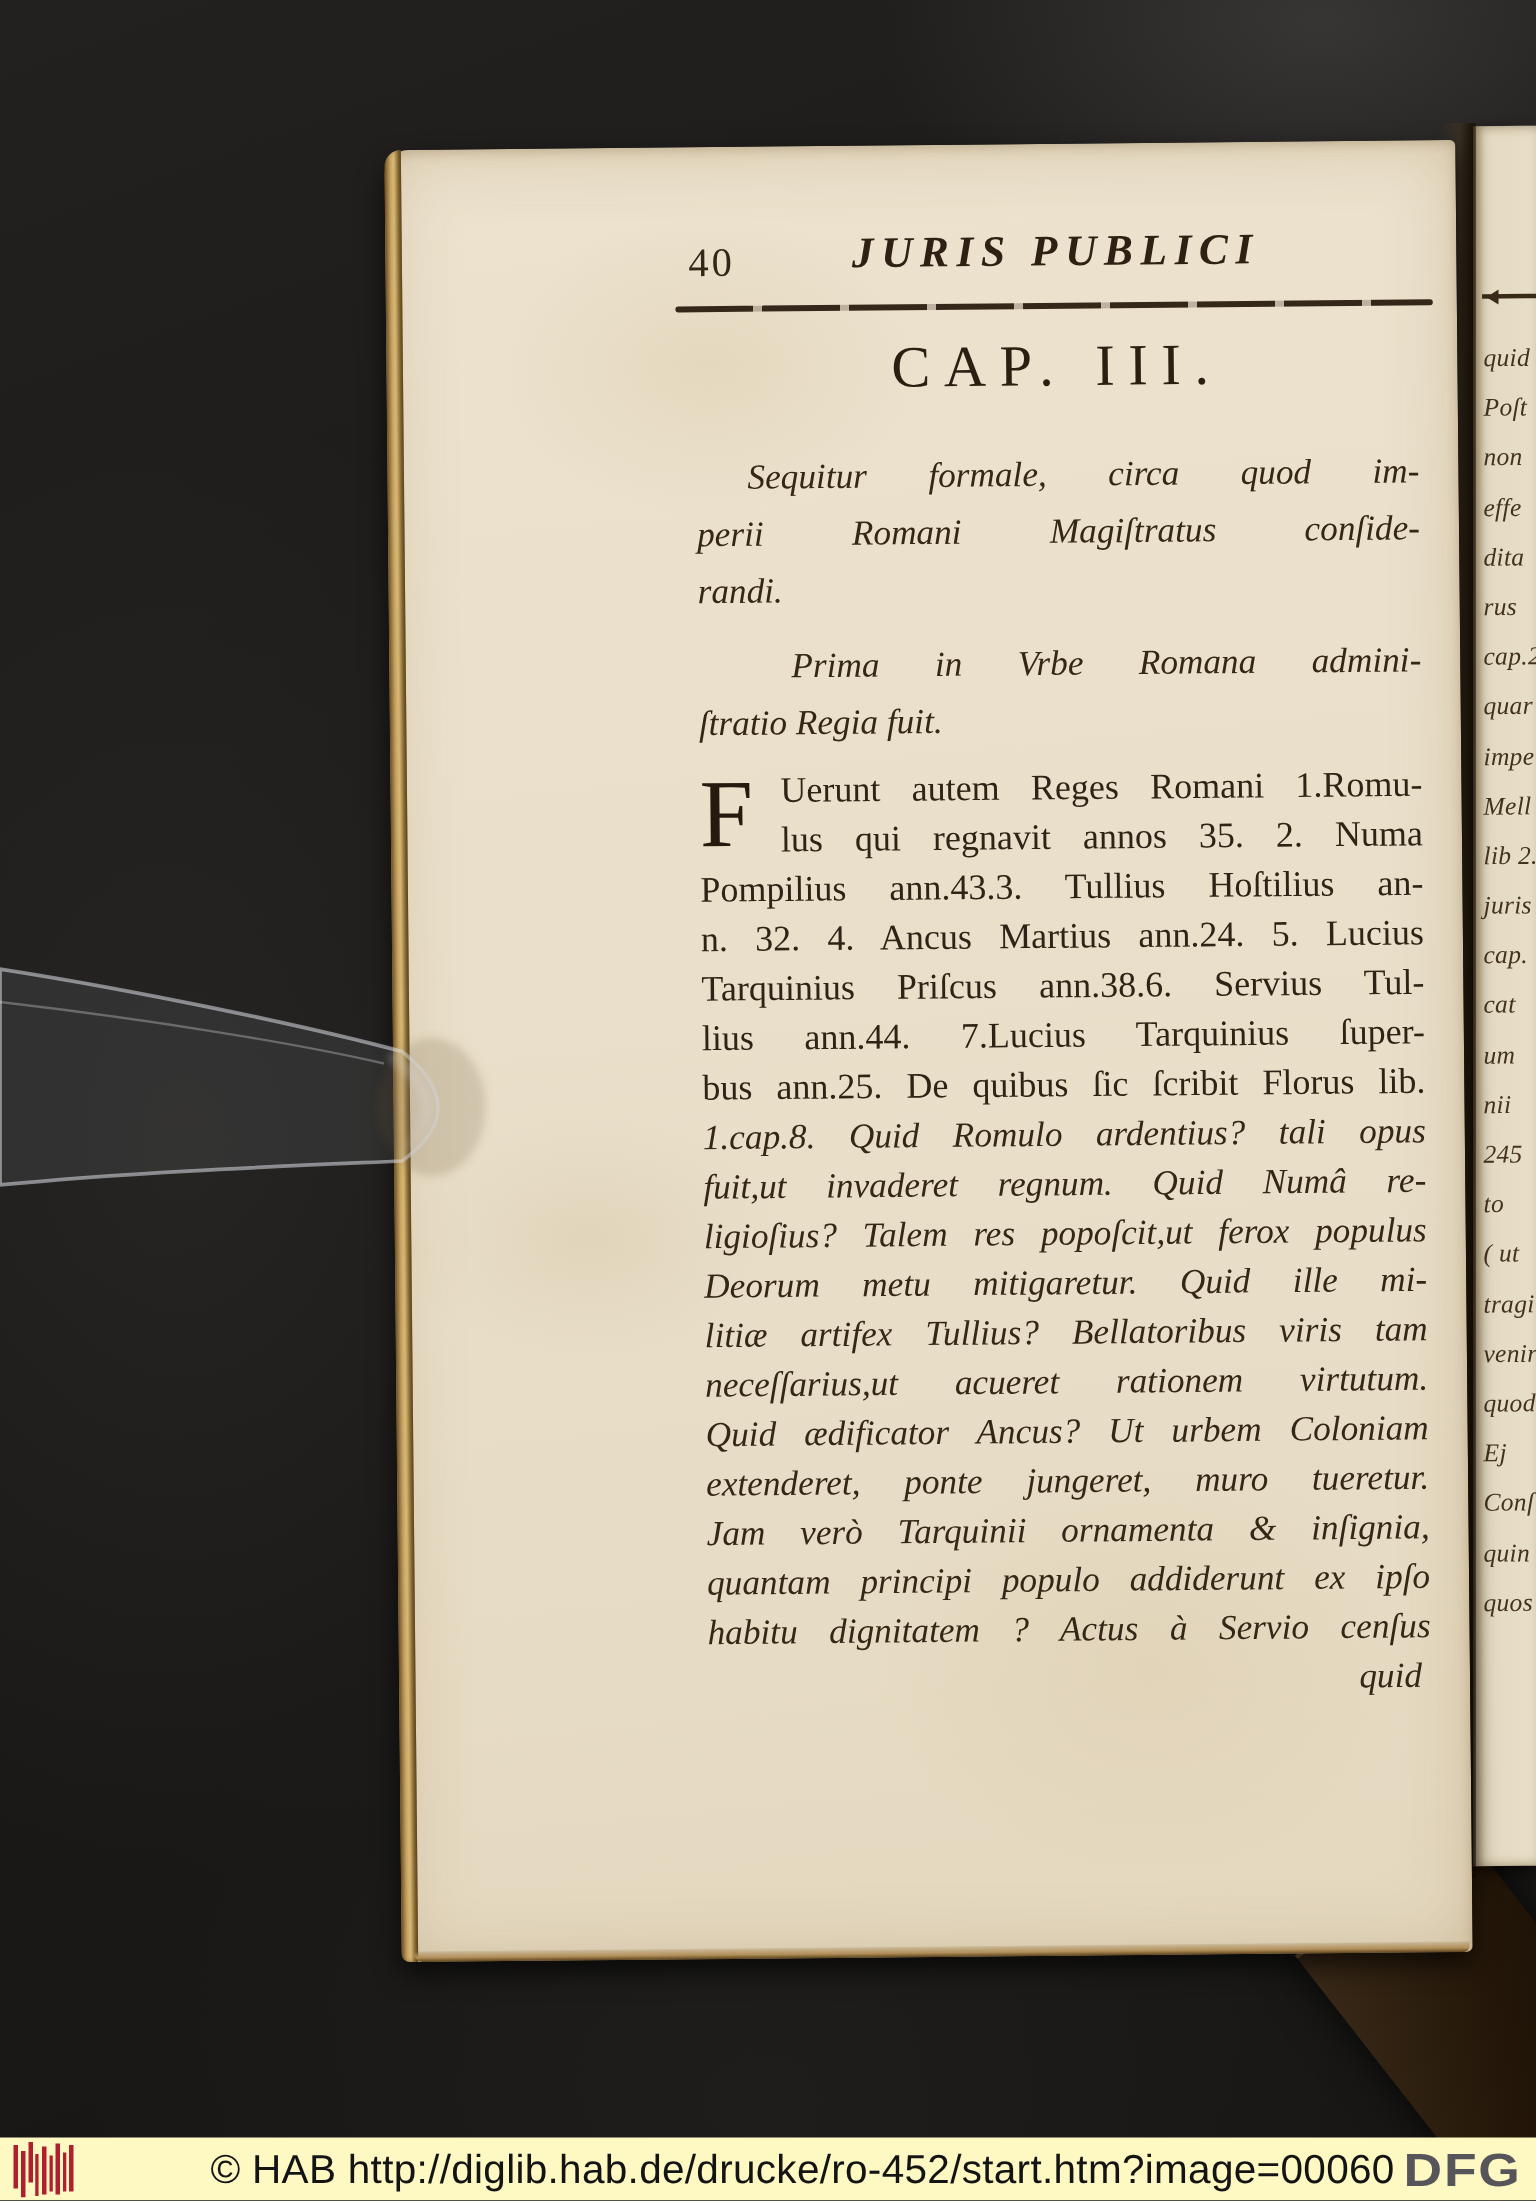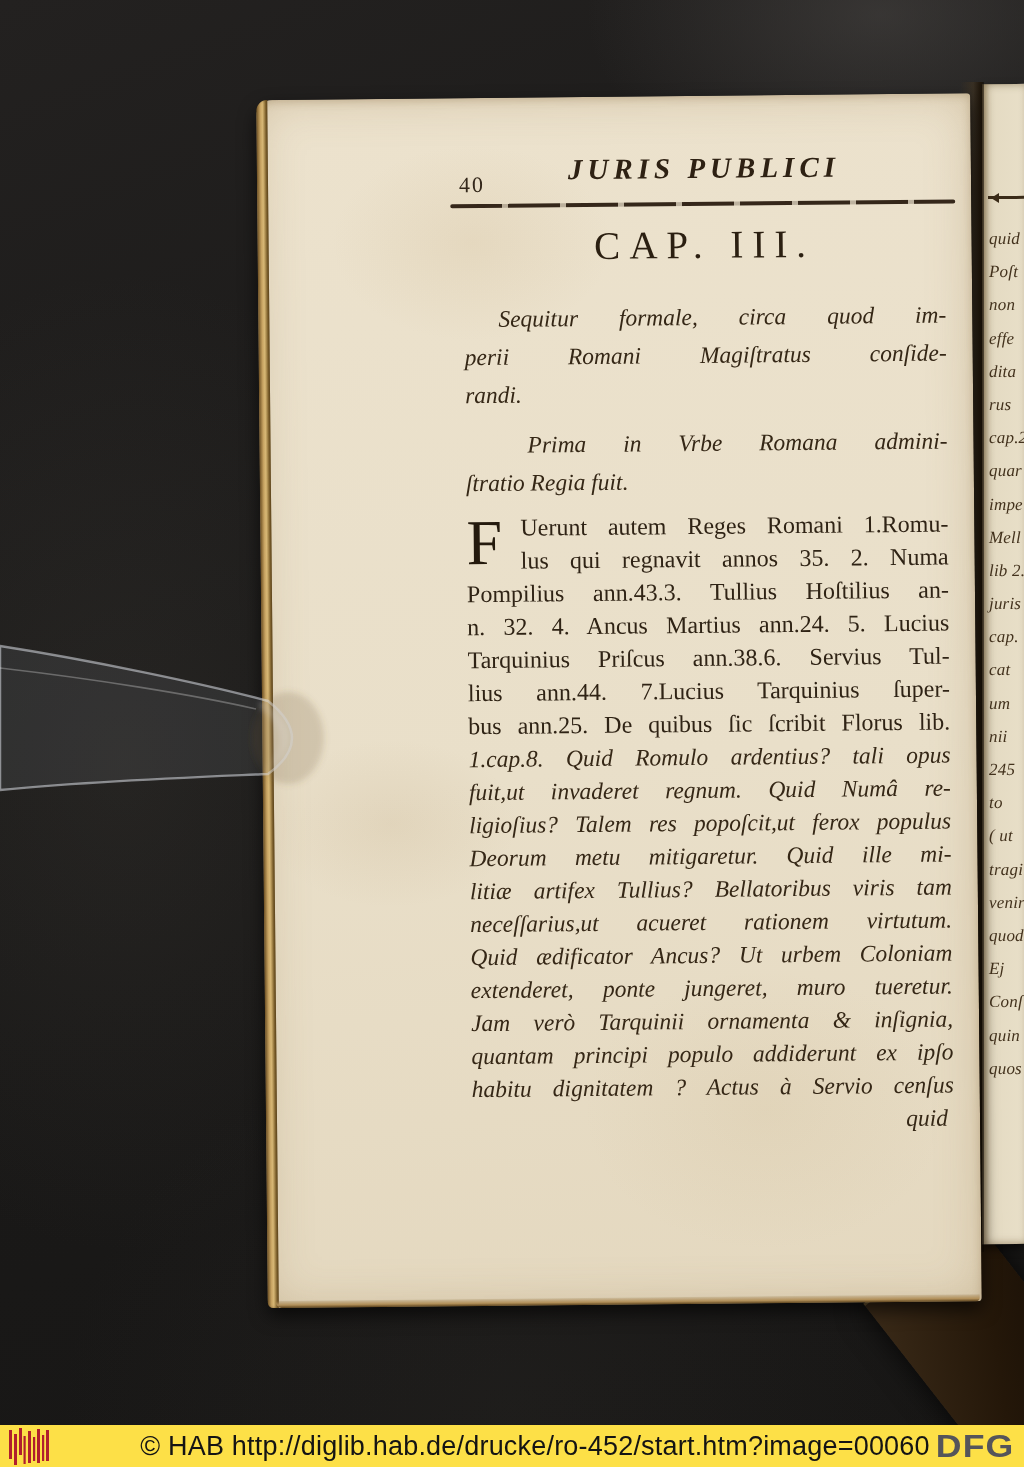--- a/index.html
+++ b/index.html
@@ -71,21 +71,21 @@
   }
   .gilt-bottom{
     position:absolute;left:8px;right:2px;bottom:0;height:7px;
     background:linear-gradient(to bottom, rgba(122,94,48,0.15), #b2905a 60%, #5c431d 100%);
     border-radius:0 0 4px 6px;
   }
   .content{position:absolute;left:11px;right:0;top:0;bottom:7px;color:#2e2215;}
   .textcol{position:absolute;left:195px;top:56px;width:482px;}
   .header-row{position:absolute;left:0;top:0;width:100%;height:38px;}
   .pagenum{
-    position:absolute;left:-4px;top:6px;font-size:22px;letter-spacing:2px;color:#33271a;margin-top:12px;
+    position:absolute;left:-4px;top:6px;font-size:27px;letter-spacing:2px;color:#33271a;
   }
   .running-header{
     position:absolute;left:0;right:0;top:0;text-align:center;
     font-style:italic;font-weight:bold;font-size:29px;letter-spacing:5px;color:#2e2113;
   }
   .rule{
     position:absolute;left:-13px;top:50px;width:505px;height:3.5px;
     background:repeating-linear-gradient(to right,#35271a 0px,#35271a 52px, rgba(53,39,26,0.25) 52px, rgba(53,39,26,0.25) 58px);
     border-radius:2px;
   }
@@ -115,21 +115,21 @@
   }
   .catchword{
     text-align:right;font-style:italic;font-size:23.5px;height:33px;line-height:33px;
     padding-right:6px;color:#352716;
   }
   
   .glass{position:absolute;inset:0;pointer-events:none;}
   
   .footer-bar{
     position:absolute;left:0;top:1425px;width:1024px;height:42px;
-    background:#fde047;display:flex;align-items:center;
+    background:#fef9c3;display:flex;align-items:center;
     font-family:"Liberation Sans","DejaVu Sans",sans-serif;
   }
   .hab-logo{position:absolute;left:7px;top:2px;}
   .footer-url{
     flex:1;text-align:center;padding-left:46px;
     font-size:27px;color:#141414;letter-spacing:0.2px;
   }
   .dfg{
     position:absolute;right:10px;top:4px;
     font-size:31px;font-weight:bold;color:#55555a;letter-spacing:1px;

